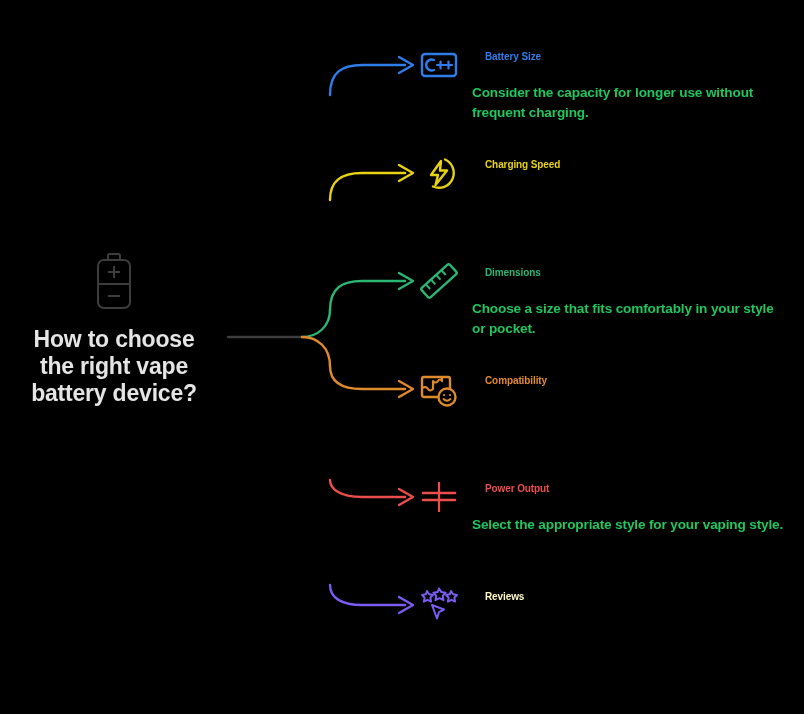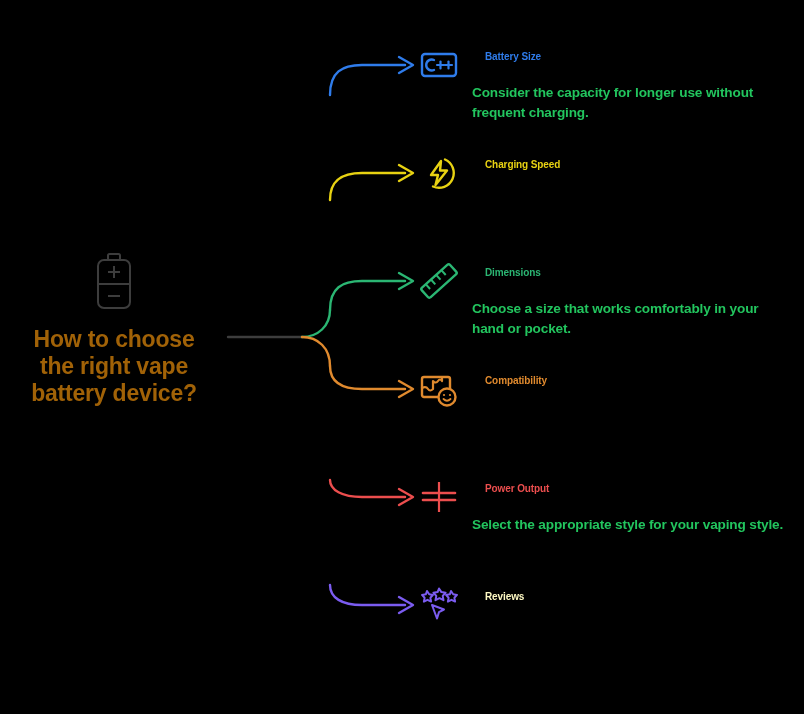--- a/index.html
+++ b/index.html
@@ -30,21 +30,21 @@
     width: 228px;
     text-align: center;
   }
 
   .root-icon {
     display: block;
     margin: 0 auto 14px auto;
   }
 
   .root-title {
-    color: #a16207;
+    color: #e5e5e5;
     font-size: 23px;
     font-weight: bold;
     line-height: 27px;
     letter-spacing: -0.2px;
     white-space: pre-line;
   }
 
   .branch {
     position: absolute;
     left: 418px;
@@ -189,21 +189,21 @@
       <g transform="rotate(-42 21 20)">
         <rect x="2" y="13.5" width="38" height="13" rx="2" fill="none" stroke="#2bb673" stroke-width="2.4"></rect>
         <line x1="9" y1="13.5" x2="9" y2="20" stroke="#2bb673" stroke-width="2"></line>
         <line x1="16" y1="13.5" x2="16" y2="20" stroke="#2bb673" stroke-width="2"></line>
         <line x1="23" y1="13.5" x2="23" y2="20" stroke="#2bb673" stroke-width="2"></line>
         <line x1="30" y1="13.5" x2="30" y2="20" stroke="#2bb673" stroke-width="2"></line>
       </g>
     </svg>
     <div class="branch-title" style="color:#2bb673">Dimensions</div>
   </div>
-  <div class="branch-desc">Choose a size that works comfortably in your hand or pocket.</div>
+  <div class="branch-desc">Choose a size that fits comfortably in your style or pocket.</div>
 </div>
 
 <div class="branch" style="top:369px">
   <div class="branch-head">
     <svg class="branch-icon" viewBox="0 0 42 40" xmlns="http://www.w3.org/2000/svg">
       <path d="M6 8 h24 a2 2 0 0 1 2 2 v16 a2 2 0 0 1 -2 2 h-24 a2 2 0 0 1 -2 -2 v-16 a2 2 0 0 1 2 -2 z" fill="none" stroke="#e08a2e" stroke-width="2.4"></path>
       <path d="M4 19 q 4 -2 6 1 q 2 3 5 0 l 0 -8 q 3 3 5 0 q 2 -3 4 0 l 0 -4" fill="none" stroke="#e08a2e" stroke-width="2.2" stroke-linejoin="round" stroke-linecap="round"></path>
       <circle cx="29" cy="28" r="8.5" fill="#000" stroke="#e08a2e" stroke-width="2.4"></circle>
       <circle cx="26" cy="26" r="1.1" fill="#e08a2e"></circle>
       <circle cx="32" cy="26" r="1.1" fill="#e08a2e"></circle>

